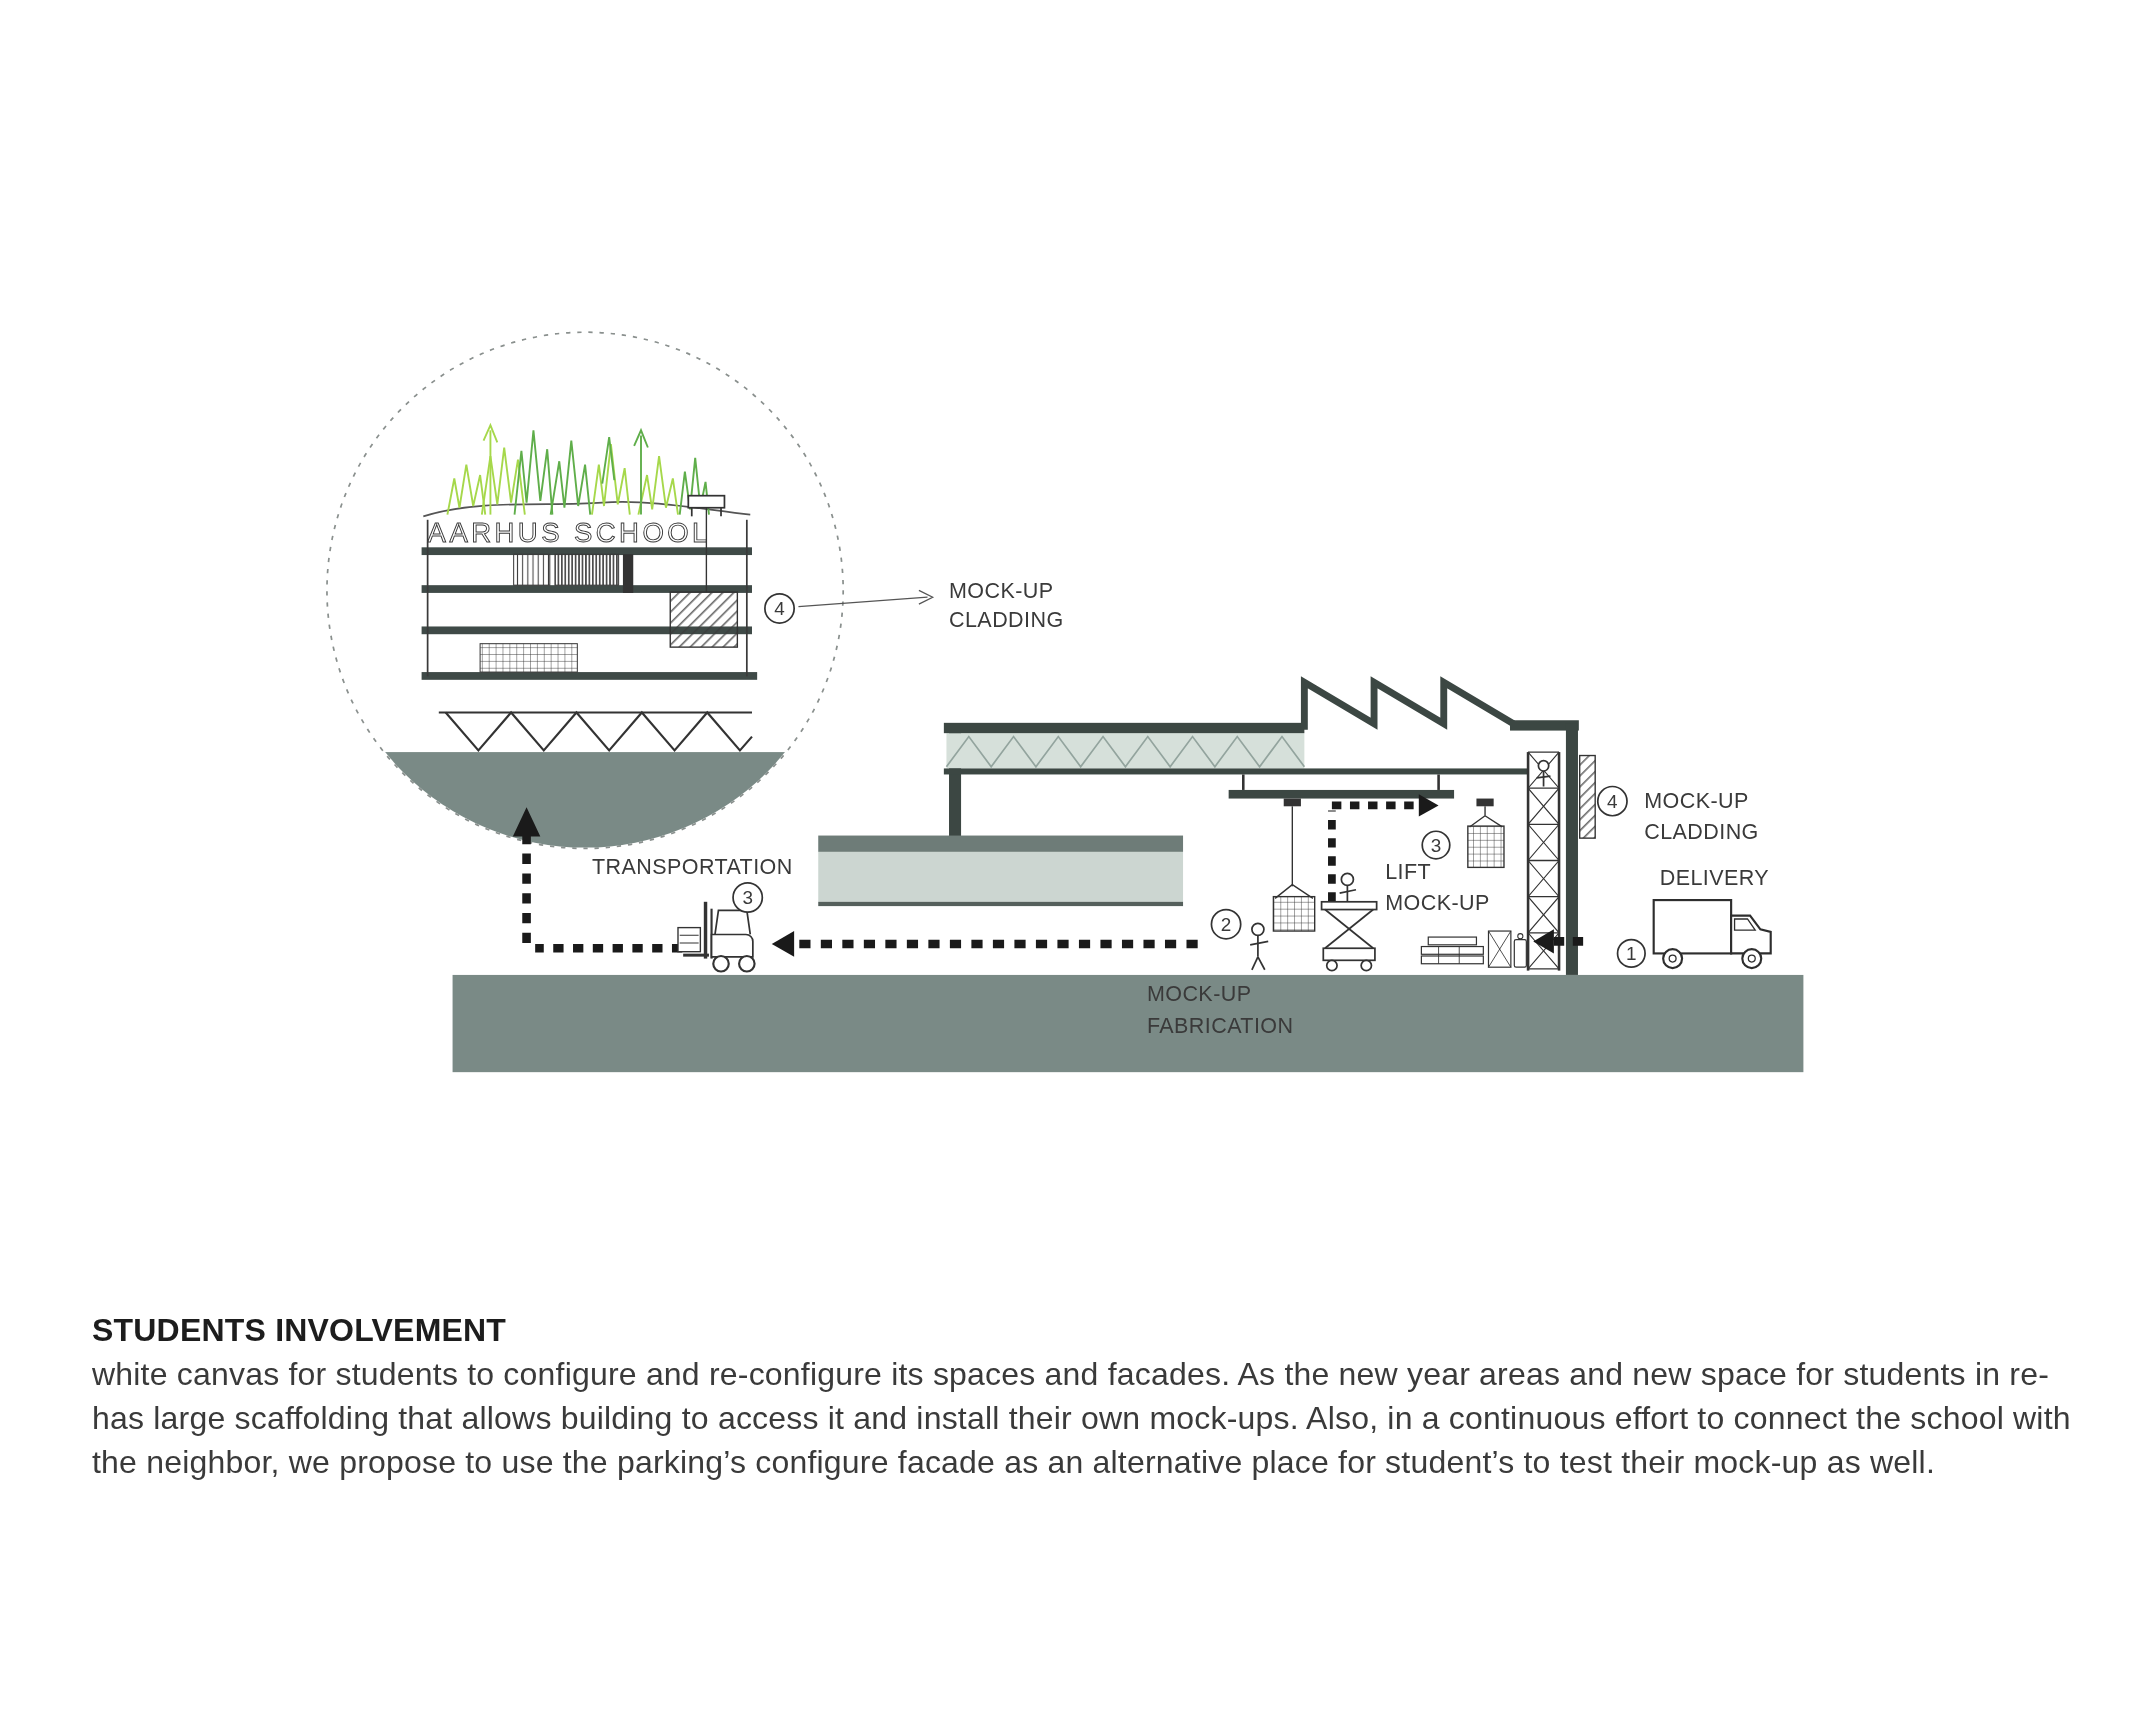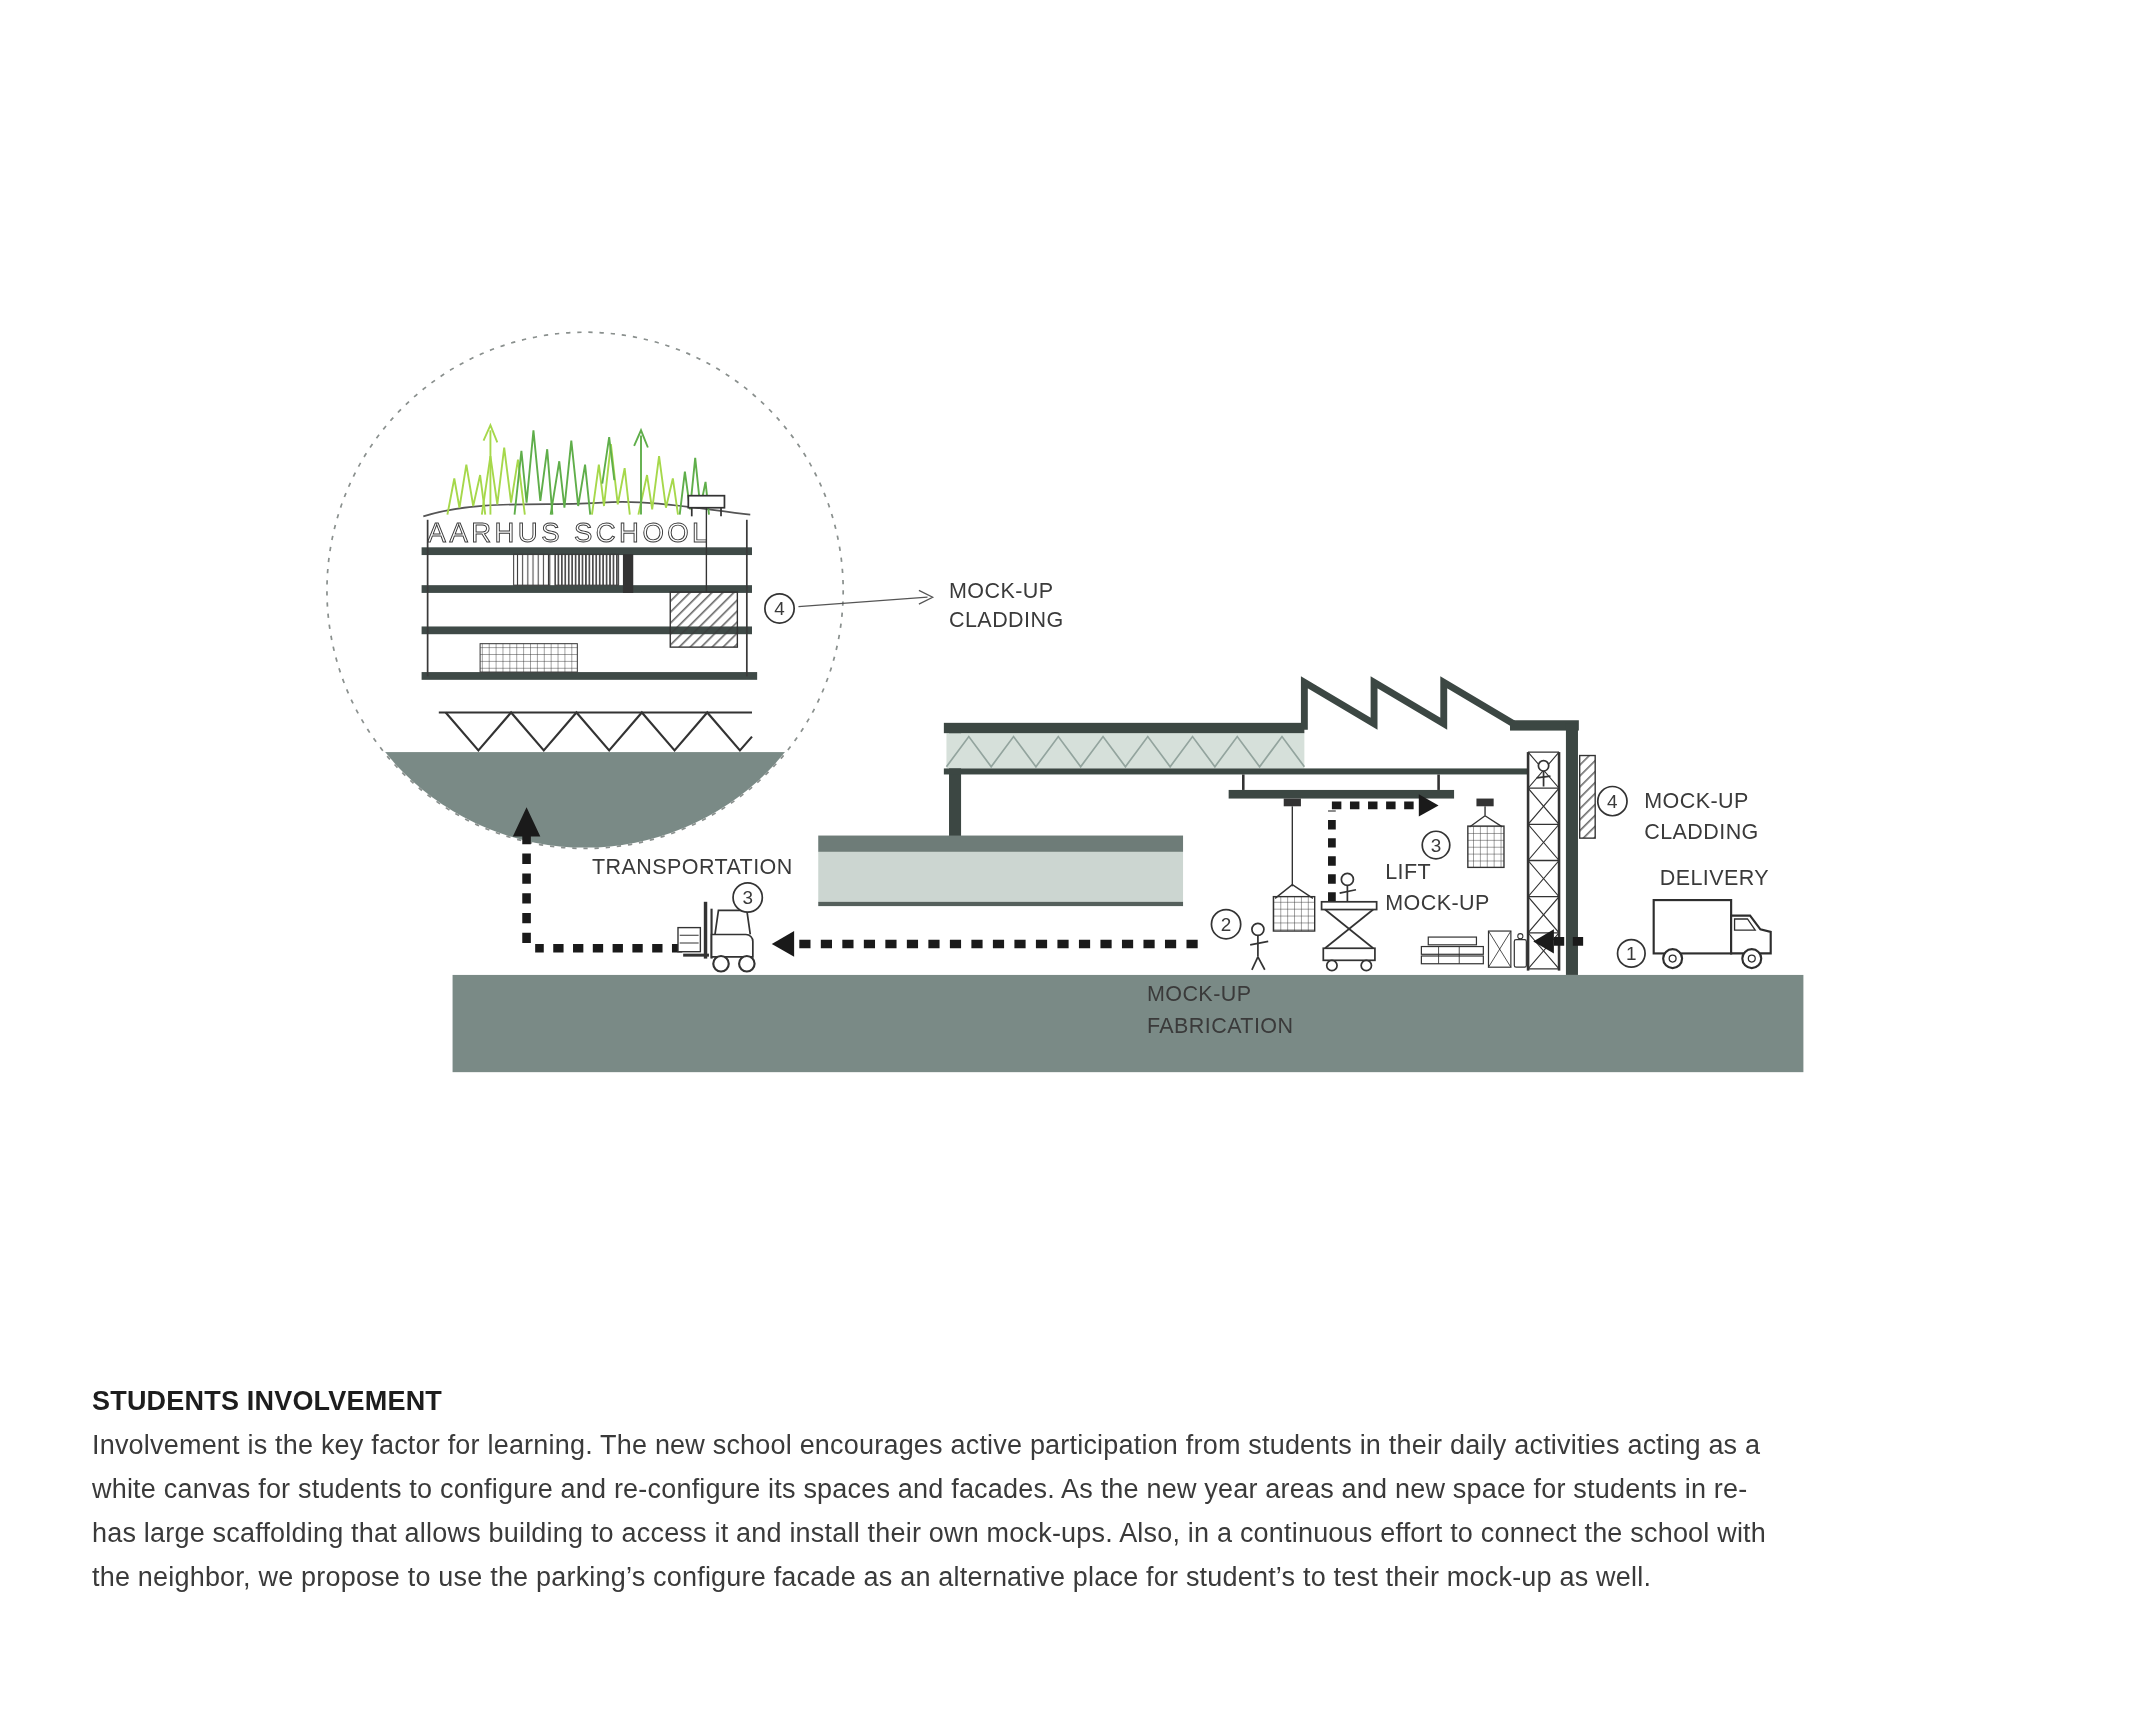--- a/index.html
+++ b/index.html
@@ -6,22 +6,22 @@
   body{
     width:2151px;height:1721px;position:relative;background:#ffffff;
     font-family:"Liberation Sans", sans-serif;overflow:hidden;
   }
   #diagram{position:absolute;left:0;top:0;}
   svg text{font-family:"Liberation Sans", sans-serif;fill:#3a3a3a;}
   .lbl{font-size:25px;letter-spacing:0.5px;}
   .badge-t{font-size:22px;text-anchor:middle;}
   .sign{font-size:32px;letter-spacing:4px;fill:none;stroke:#3a3a3a;stroke-width:1.1;}
   #textblock{
-    position:absolute;left:92px;top:1379px;width:2005px;
-    font-size:27px;line-height:44px;color:#3a3a3a;letter-spacing:0.2px;
+    position:absolute;left:92px;top:1308px;width:2005px;
+    font-size:32px;line-height:44px;color:#3a3a3a;letter-spacing:0.2px;
   }
   #textblock .title{font-weight:bold;color:#1d1d1d;}
   #textblock .pline{white-space:nowrap;}
 </style>
 </head>
 <body>
 
 <svg id="diagram" width="2151" height="1721" viewBox="0 0 2500 2000">
   <defs>
     <pattern id="hatchDiag" width="9" height="9" patternUnits="userSpaceOnUse" patternTransform="rotate(45)">
@@ -255,18 +255,17 @@
 
   <g>
     <text class="lbl" x="1929" y="1028">DELIVERY</text>
     <circle cx="1896" cy="1108" r="16" fill="#fff" stroke="#333" stroke-width="2"></circle>
     <text class="badge-t" x="1896" y="1116">1</text>
   </g>
 </svg>
 
 <div id="textblock">
   <div class="title">STUDENTS INVOLVEMENT</div>
-  <div class="pline">Involvement is the key factor for learning. The new school encourages active participation from students in their daily activities acting as a</div>
   <div class="pline">white canvas for students to configure and re-configure its spaces and facades. As the new year areas and new space for students in re-</div>
   <div class="pline">has large scaffolding that allows building to access it and install their own mock-ups. Also, in a continuous effort to connect the school with</div>
   <div class="pline">the neighbor, we propose to use the parking’s configure facade as an alternative place for student’s to test their mock-up as well.</div>
 </div>
 
 
 </body></html>

